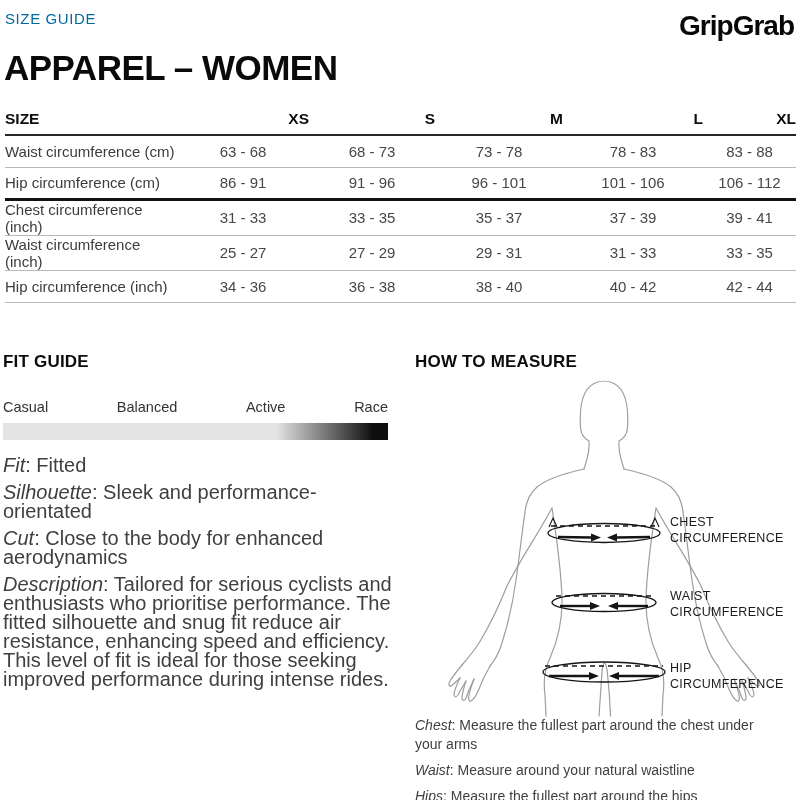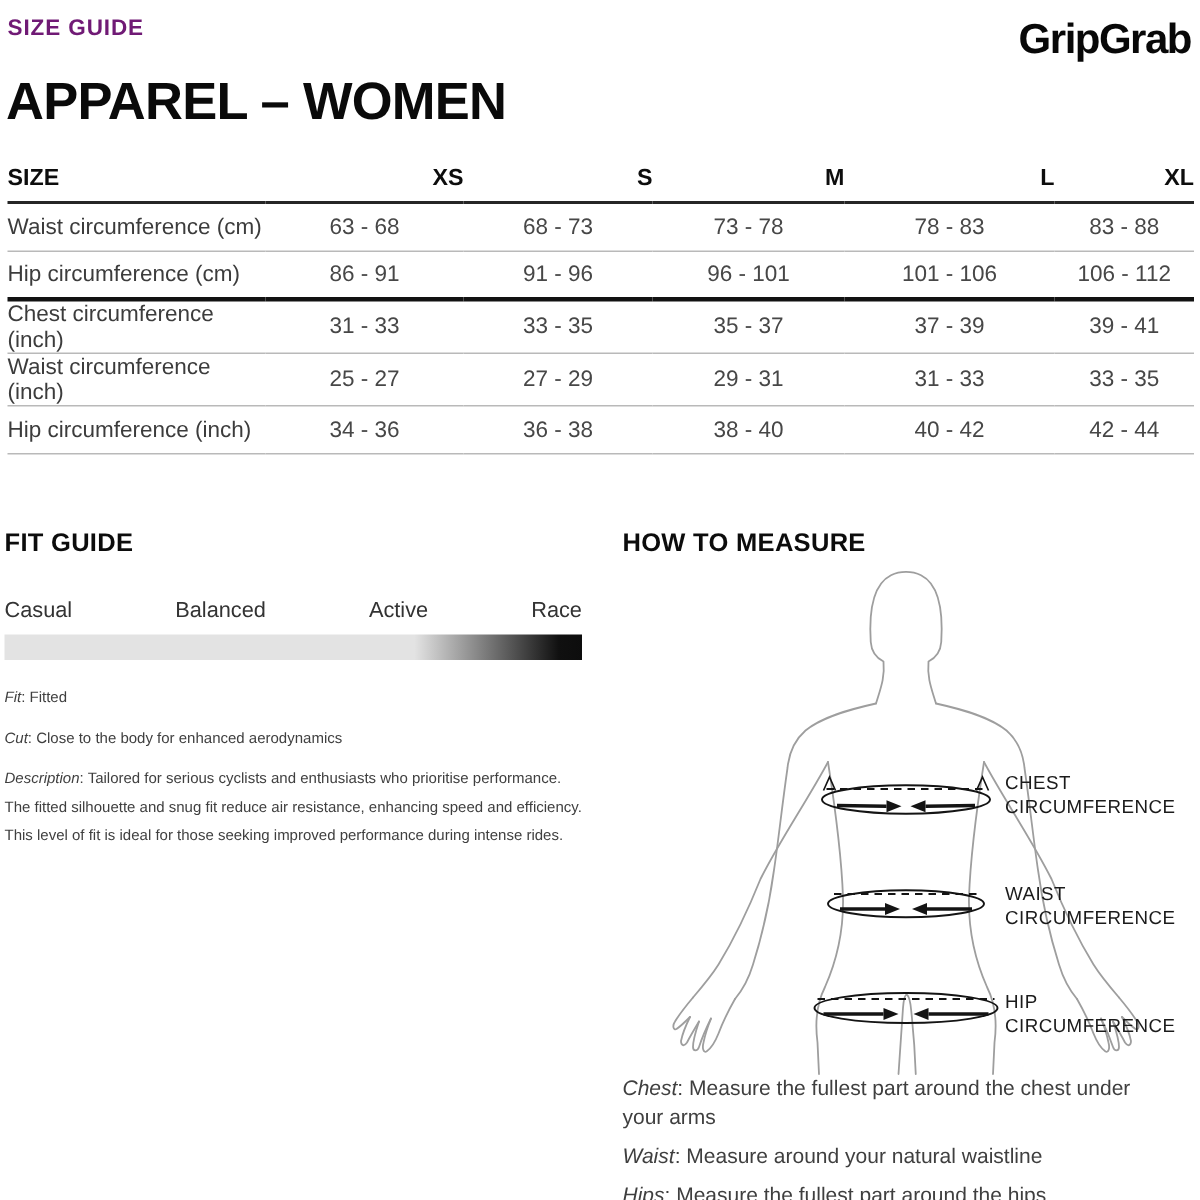--- a/index.html
+++ b/index.html
@@ -8,22 +8,22 @@
     font-family: "Liberation Sans", "DejaVu Sans", sans-serif;
     color: #222;
     position: relative;
     overflow: hidden;
   }
   .abs { position: absolute; }
 
   
   .eyebrow {
     left: 5px; top: 10px;
-    font-size: 15px; font-weight: 700; letter-spacing: 0.6px;
-    color: #701a75;
+    font-size: 15px; font-weight: 400; letter-spacing: 0.6px;
+    color: #0369a1;
   }
   .logo {
     right: 6px; top: 10px;
     font-size: 28px; font-weight: 800; letter-spacing: -1px;
     color: #080808;
   }
   .page-title {
     left: 4px; top: 48px;
     font-size: 35px; font-weight: 800; letter-spacing: -0.5px;
     color: #0a0a0a;
@@ -59,21 +59,21 @@
   .fit-scale-labels {
     display: flex; justify-content: space-between;
     margin-top: 27px; width: 385px;
     font-size: 14.5px; color: #333;
   }
   .fit-bar {
     margin-top: 8px; width: 385px; height: 17px;
     background: linear-gradient(to right, #e3e3e3 0%, #e3e3e3 71%, #101010 96%, #0d0d0d 100%);
   }
   .fit-attrs { margin-top: 16px; width: 390px; }
-  .fit-attrs p { font-size: 10px; line-height: 19px; color: #3f3f3f; margin-bottom: 8px; }
+  .fit-attrs p { font-size: 20px; line-height: 19px; color: #3f3f3f; margin-bottom: 8px; }
   .ital-label { font-style: italic; }
   .ital-label::after { content: ":"; font-style: normal; }
 
   
   .htm-heading { left: 415px; top: 352px; }
   .figure-svg { left: 420px; top: 372px; width: 380px; height: 346px; }
   .measure-label {
     position: absolute; left: 670px; width: 128px;
     font-size: 12.5px; line-height: 16px; font-weight: 500;
     letter-spacing: 0.3px; color: #1b1b1b;
@@ -163,20 +163,24 @@
     <span>Casual</span>
     <span>Balanced</span>
     <span>Active</span>
     <span>Race</span>
   </div>
   <div class="fit-bar"></div>
   <div class="fit-attrs">
     <p>
       <span class="ital-label">Fit</span>
       <span>Fitted</span>
+    </p>
+    <p>
+      <span class="ital-label">Silhouette</span>
+      <span>Sleek and performance-orientated</span>
     </p>
     <p>
       <span class="ital-label">Cut</span>
       <span>Close to the body for enhanced aerodynamics</span>
     </p>
     <p>
       <span class="ital-label">Description</span>
       <span>Tailored for serious cyclists and enthusiasts who prioritise performance. The fitted silhouette and snug fit reduce air resistance, enhancing speed and efficiency. This level of fit is ideal for those seeking improved performance during intense rides.</span>
     </p>
   </div>

